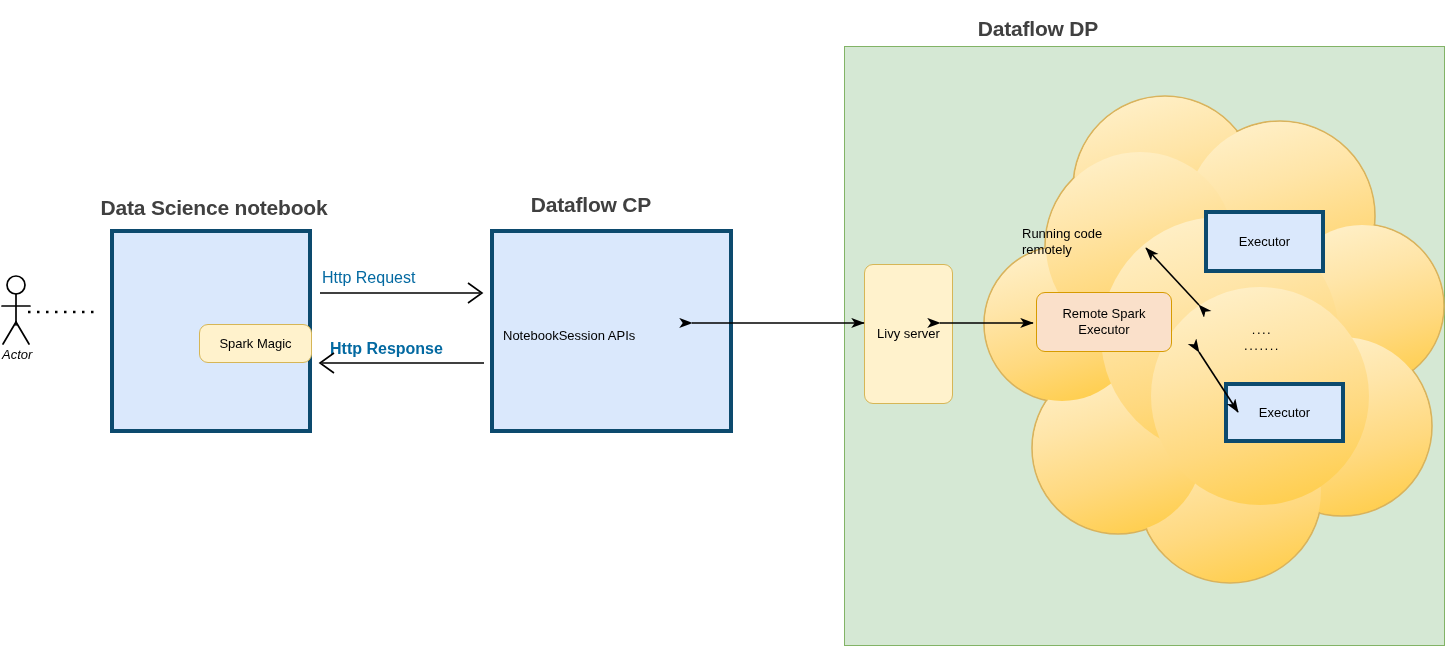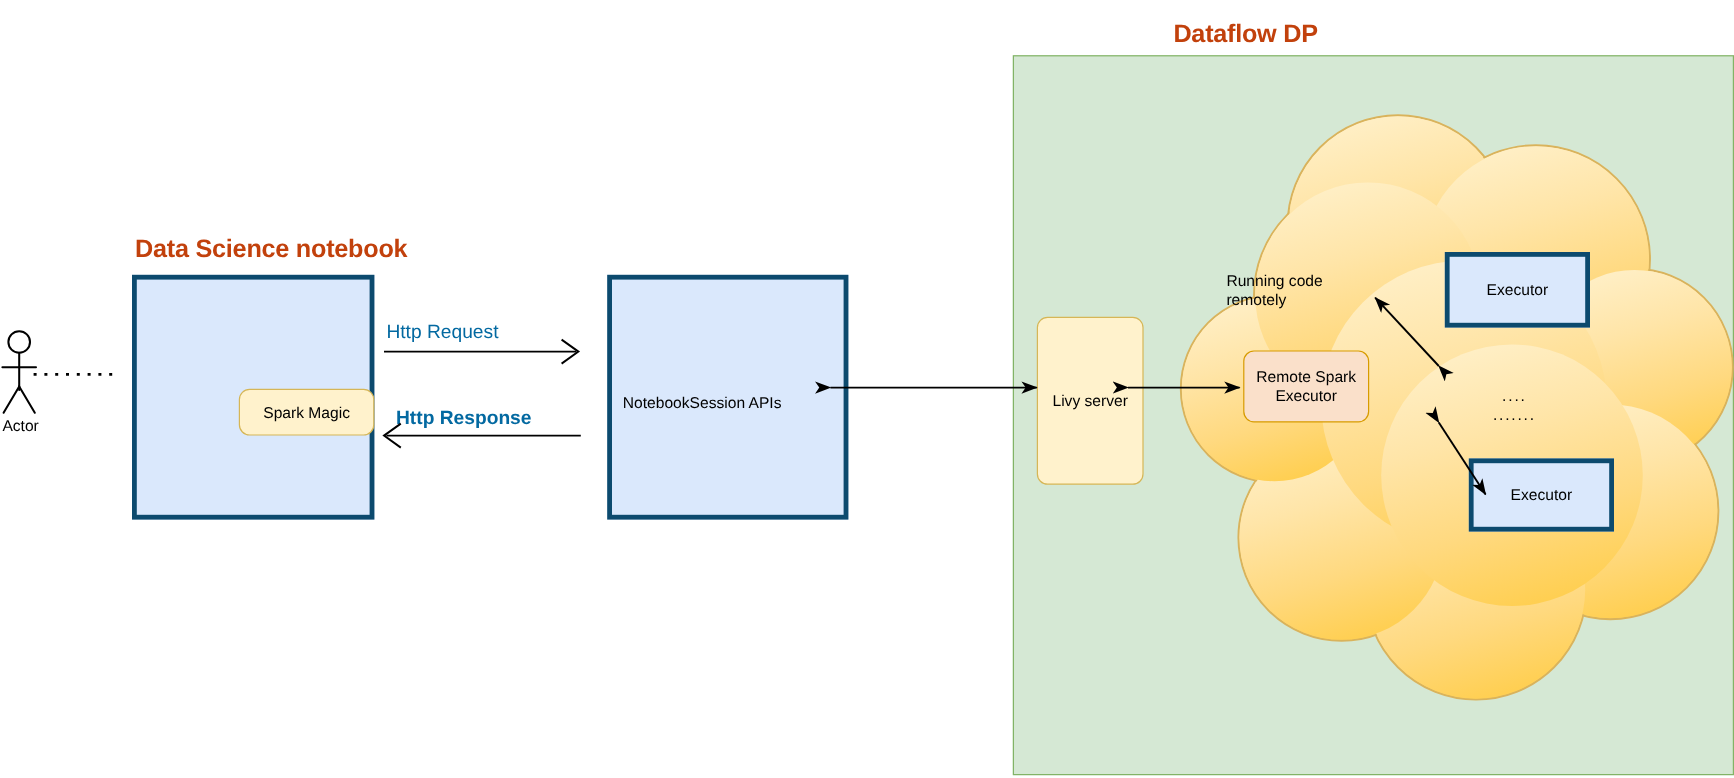--- a/index.html
+++ b/index.html
@@ -17,21 +17,21 @@
     height: 648px;
     background: #ffffff;
     overflow: hidden;
   }
   .abs { position: absolute; }
 
   
   .section-title {
     font-size: 21px;
     font-weight: bold;
-    color: #c2410c;
+    color: #404040;
     text-align: center;
     white-space: nowrap;
     letter-spacing: -0.2px;
   }
 
   
   .box-blue {
     background: #dae8fc;
     border: 4px solid #0c4a6e;
     box-sizing: border-box;
@@ -78,20 +78,21 @@
     font-size: 16px;
     color: #0369a1;
     white-space: nowrap;
   }
 
   
   .actor-label {
     font-size: 13px;
     color: #000;
     white-space: nowrap;
+    font-style: italic;
   }
 
   .dots-text {
     font-size: 13px;
     color: #000;
     letter-spacing: 1.5px;
     white-space: nowrap;
     text-align: center;
   }
 
@@ -147,21 +148,21 @@
   <div class="abs box-blue" style="left:1204px; top:210px; width:121px; height:63px;">
     <div class="centered-label">Executor</div>
   </div>
   <div class="abs box-blue" style="left:1224px; top:382px; width:121px; height:61px;">
     <div class="centered-label">Executor</div>
   </div>
 
   <div class="abs dots-text" style="left:1222px; top:322px; width:80px;">....</div>
   <div class="abs dots-text" style="left:1222px; top:338px; width:80px;">.......</div>
 
-  <div class="abs box-peach" style="left:1036px; top:292px; width:105px; height:60px;">
+  <div class="abs box-peach" style="left:1036px; top:292px; width:136px; height:60px;">
     <div class="centered-label">
       <div>Remote Spark</div>
       <div>Executor</div>
     </div>
   </div>
 
   <svg class="abs" style="left:1120px; top:200px; width:260px; height:260px;" width="260" height="260" viewBox="0 0 260 260">
     <defs>
       <marker id="ah" markerWidth="10" markerHeight="10" refX="8" refY="3.2" orient="auto" markerUnits="strokeWidth">
         <path d="M0,0 L8.5,3.2 L0,6.4 L2.2,3.2 Z" fill="#000"></path>
@@ -179,35 +180,36 @@
     <defs>
       <marker id="ah2" markerWidth="10" markerHeight="10" refX="8" refY="3.2" orient="auto" markerUnits="strokeWidth">
         <path d="M0,0 L8.5,3.2 L0,6.4 L2.2,3.2 Z" fill="#000"></path>
       </marker>
     </defs>
     <line x1="6" y1="11" x2="99" y2="11" stroke="#000" stroke-width="1.6" marker-end="url(#ah2)" marker-start="url(#ah2)"></line>
   </svg>
 
   <div class="abs section-title" style="left:938px; top:17px; width:200px;">Dataflow DP</div>
 
-
-  <div class="abs box-blue" style="left:506px; top:229px; width:201px; height:204px;padding-left:44px;">
+  <div class="abs section-title" style="left:490px; top:193px; width:202px;">Dataflow CP</div>
+
+  <div class="abs box-blue" style="left:490px; top:229px; width:243px; height:204px;padding-left:44px;">
     <div class="abs inner-label" style="left:9px; top:95px;">NotebookSession APIs</div>
   </div>
 
   <svg class="abs" style="left:685px; top:312px; width:186px; height:22px;" width="186" height="22" viewBox="0 0 186 22">
     <defs>
       <marker id="ah3" markerWidth="10" markerHeight="10" refX="8" refY="3.2" orient="auto" markerUnits="strokeWidth">
         <path d="M0,0 L8.5,3.2 L0,6.4 L2.2,3.2 Z" fill="#000"></path>
       </marker>
     </defs>
     <line x1="7" y1="11" x2="179" y2="11" stroke="#000" stroke-width="1.6" marker-end="url(#ah3)" marker-start="url(#ah3)"></line>
   </svg>
 
-  <div class="abs section-title" style="left:96px; top:196px; width:260px;text-align:center;">Data Science notebook</div>
+  <div class="abs section-title" style="left:84px; top:196px; width:260px;text-align:center;">Data Science notebook</div>
 
   <div class="abs box-blue" style="left:110px; top:229px; width:202px; height:204px;"></div>
 
   <div class="abs box-amber" style="left:199px; top:303px; width:113px; height:39px;">
     <div class="centered-label">Spark Magic</div>
   </div>
 
   <div class="abs edge-label" style="left:322px; top:269px; width:140px;">Http Request</div>
   <svg class="abs" style="left:318px; top:282px; width:166px; height:22px;" width="166" height="22" viewBox="0 0 166 22">
     <g stroke="#000" stroke-width="1.6" fill="none">

